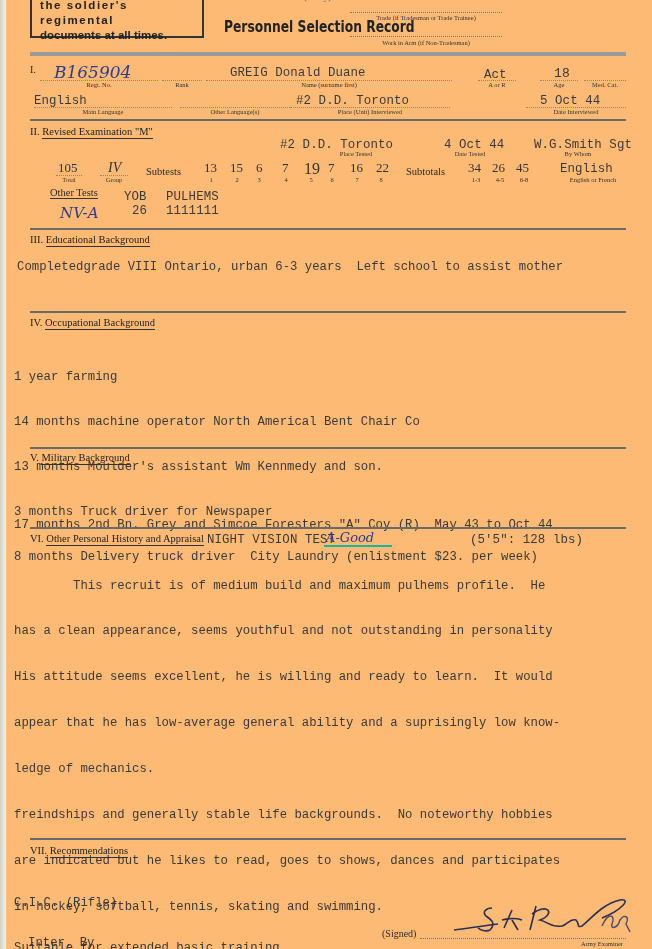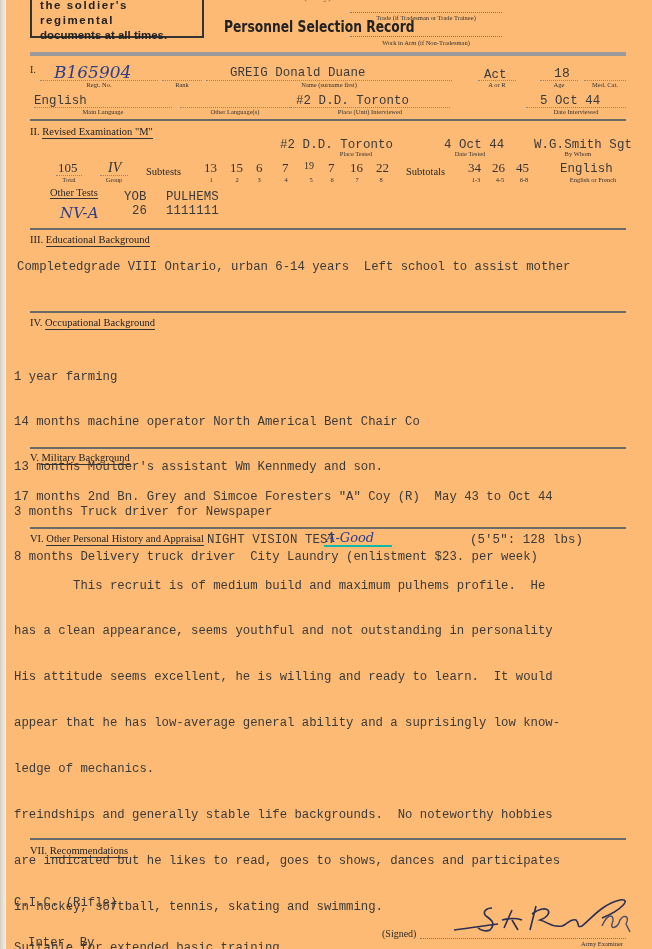--- a/index.html
+++ b/index.html
@@ -108,21 +108,21 @@
   <div class="abs serif" style="left:146px; top:166px; font-size:10.5px;">Subtests</div>
 
   <div class="abs serif" style="left:204px; top:160px; font-size:13px; color:#333;">13</div>
   <div class="abs caption" style="left:204px; top:176px; width:14px;">1</div>
   <div class="abs serif" style="left:230px; top:160px; font-size:13px; color:#333;">15</div>
   <div class="abs caption" style="left:230px; top:176px; width:14px;">2</div>
   <div class="abs serif" style="left:256px; top:160px; font-size:13px; color:#333;">6</div>
   <div class="abs caption" style="left:252px; top:176px; width:14px;">3</div>
   <div class="abs serif" style="left:282px; top:160px; font-size:13px; color:#333;">7</div>
   <div class="abs caption" style="left:279px; top:176px; width:14px;">4</div>
-  <div class="abs serif" style="left:304px; top:160px; font-size:10px; color:#333;">19</div>
+  <div class="abs serif" style="left:304px; top:160px; font-size:16px; color:#333;">19</div>
   <div class="abs caption" style="left:304px; top:176px; width:14px;">5</div>
   <div class="abs serif" style="left:328px; top:160px; font-size:13px; color:#333;">7</div>
   <div class="abs caption" style="left:325px; top:176px; width:14px;">6</div>
   <div class="abs serif" style="left:350px; top:160px; font-size:13px; color:#333;">16</div>
   <div class="abs caption" style="left:350px; top:176px; width:14px;">7</div>
   <div class="abs serif" style="left:376px; top:160px; font-size:13px; color:#333;">22</div>
   <div class="abs caption" style="left:374px; top:176px; width:14px;">8</div>
 
   <div class="abs serif" style="left:406px; top:166px; font-size:10.5px;">Subtotals</div>
   <div class="abs serif" style="left:468px; top:160px; font-size:13px; color:#333;">34</div>
@@ -139,41 +139,41 @@
   <div class="abs type" style="left:124px; top:190px;">YOB</div>
   <div class="abs type" style="left:132px; top:204px;">26</div>
   <div class="abs type" style="left:166px; top:190px;">PULHEMS</div>
   <div class="abs type" style="left:166px; top:204px;">1111111</div>
   <div class="rule" style="top:228px;"></div>
 
   <div class="sechead" style="left:30px; top:234px;">
     <span>III.</span>
     <span class="u">Educational Background</span>
   </div>
-  <div class="para" style="left:17px; top:260px;">Completedgrade VIII Ontario, urban 6-14 years  Left school to assist mother</div>
+  <div class="para" style="left:17px; top:260px;">Completedgrade VIII Ontario, urban 6-3 years  Left school to assist mother</div>
   <div class="rule" style="top:311px;"></div>
 
   <div class="sechead" style="left:30px; top:317px;">
     <span>IV.</span>
     <span class="u">Occupational Background</span>
   </div>
   <div class="para" style="left:14px; top:340px; line-height:15px;">
     <div>1 year farming</div>
     <div>14 months machine operator North Americal Bent Chair Co</div>
     <div>13 months Moulder's assistant Wm Kennmedy and son.</div>
     <div>3 months Truck driver for Newspaper</div>
     <div>8 months Delivery truck driver  City Laundry (enlistment $23. per week)</div>
   </div>
   <div class="rule" style="top:447px;"></div>
 
   <div class="sechead" style="left:30px; top:452px;">
     <span>V.</span>
     <span class="u">Military Background</span>
   </div>
-  <div class="para" style="left:14px; top:460px; line-height:15px;">
+  <div class="para" style="left:14px; top:488px; line-height:15px;">
     <div>17 months 2nd Bn. Grey and Simcoe Foresters "A" Coy (R)  May 43 to Oct 44</div>
   </div>
   <div class="rule" style="top:527px;"></div>
 
   <div class="sechead" style="left:30px; top:533px;">
     <span>VI.</span>
     <span class="u">Other Personal History and Appraisal</span>
   </div>
   <div class="abs type" style="left:207px; top:533px;">NIGHT VISION TEST</div>
   <div class="abs hand" style="left:324px; top:530px; font-size:13px; border-bottom:2px solid #14b8a6; padding:0 18px 0 2px;">A-Good</div>

